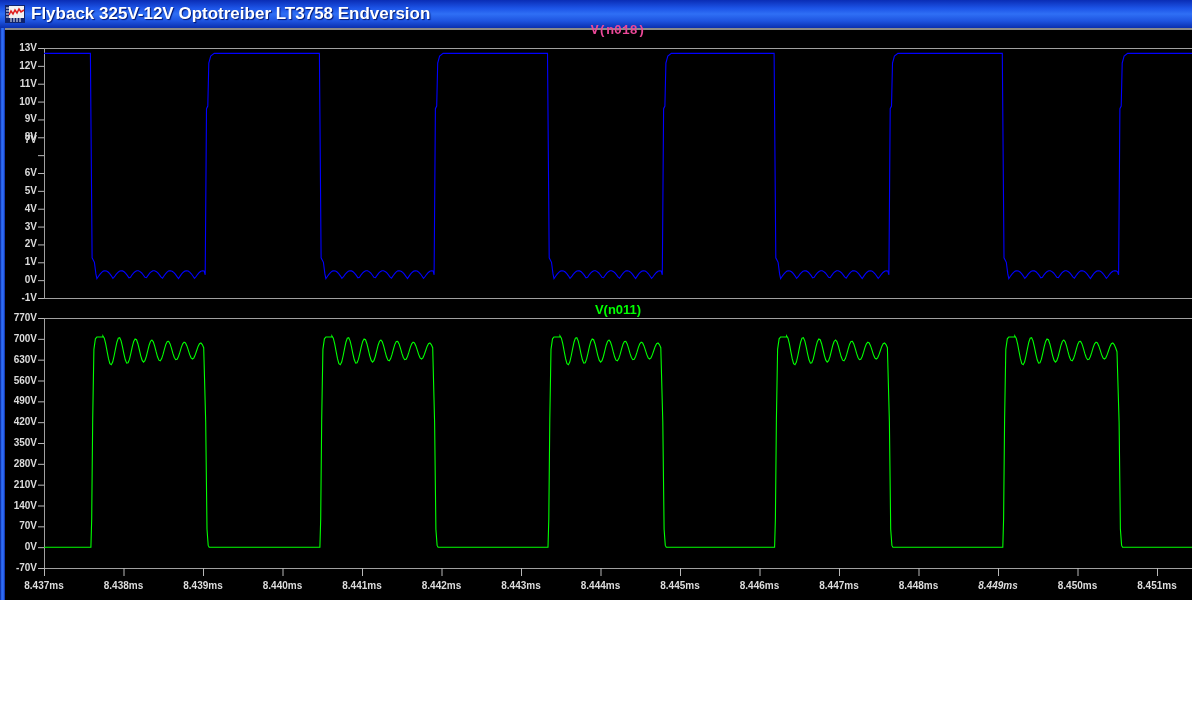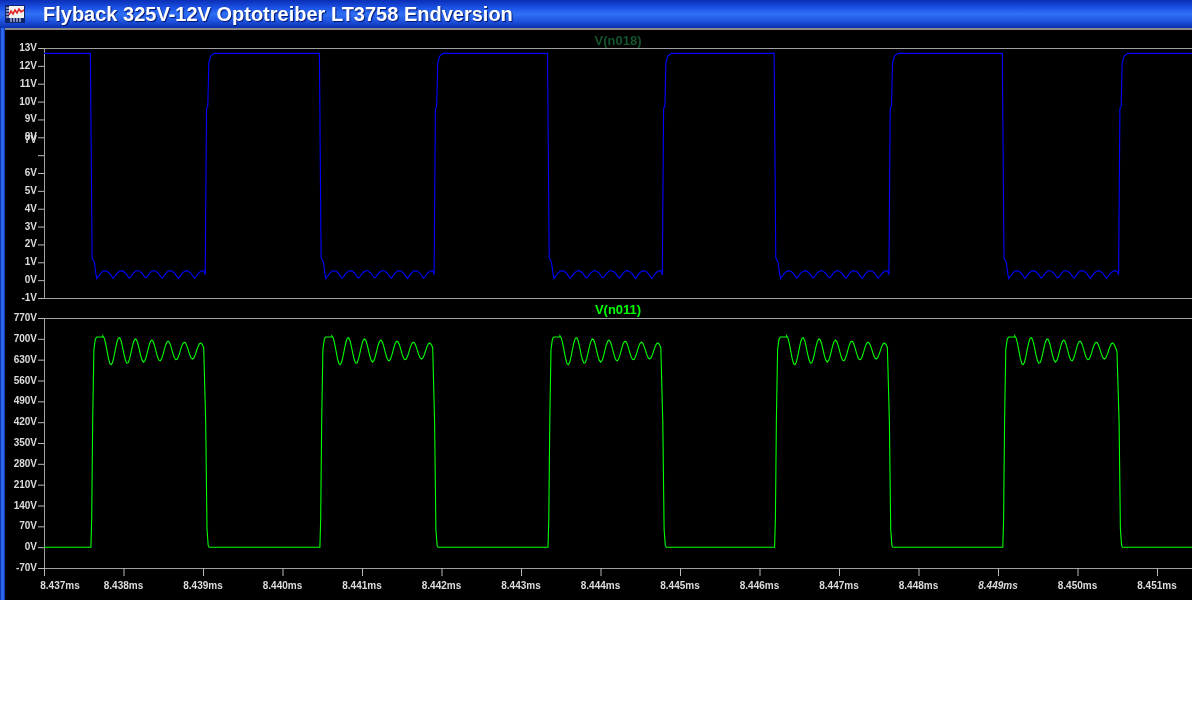--- a/index.html
+++ b/index.html
@@ -3,21 +3,21 @@
 <meta charset="utf-8">
 <style>
   html,body{margin:0;padding:0;background:#ffffff;width:1192px;height:720px;overflow:hidden;
             font-family:"Liberation Sans",sans-serif;}
   #stage{position:absolute;left:0;top:0;width:1192px;height:720px;background:#ffffff;}
   #window{position:absolute;left:0;top:0;width:1192px;height:600px;}
   #titlebar{position:absolute;left:0;top:0;width:1192px;height:28px;
             background:linear-gradient(180deg,#0a2db5 0%,#1d55e8 30%,#2f6ff5 50%,#1e54e0 75%,#0a2fae 100%);
             display:flex;align-items:center;}
   #title-icon{width:20px;height:18px;margin-left:5px;flex:0 0 auto;}
-  #title-text{color:#ffffff;font-weight:bold;font-size:20px;margin-left:18px;
+  #title-text{color:#ffffff;font-weight:bold;font-size:17px;margin-left:6px;
               text-shadow:1px 1px 1px #00156e;white-space:nowrap;}
   #client-topline{position:absolute;left:0;top:28px;width:1192px;height:2px;background:#8a8a8a;}
   #client{position:absolute;left:0;top:30px;width:1192px;height:570px;background:#000000;}
   #left-border{position:absolute;left:0;top:28px;width:5px;height:572px;
                background:linear-gradient(90deg,#07208a 0%,#2e6cf6 35%,#2e6cf6 65%,#0a2aa0 100%);}
   #plot-svg{position:absolute;left:0;top:0;width:1192px;height:600px;}
   .pane-label{position:absolute;left:44px;width:1148px;text-align:center;
               font-weight:bold;font-size:13px;line-height:15px;cursor:pointer;}
   .ylab,.xlab{position:absolute;color:#dcdcdc;font-weight:bold;font-size:10px;line-height:16px;
               font-family:"Liberation Sans",sans-serif;white-space:nowrap;}
@@ -99,21 +99,21 @@
         <line x1="760" y1="568" x2="760" y2="576" stroke="#b8b8b8" stroke-width="1"></line>
         <line x1="839.5" y1="568" x2="839.5" y2="576" stroke="#b8b8b8" stroke-width="1"></line>
         <line x1="919" y1="568" x2="919" y2="576" stroke="#b8b8b8" stroke-width="1"></line>
         <line x1="998.5" y1="568" x2="998.5" y2="576" stroke="#b8b8b8" stroke-width="1"></line>
         <line x1="1078" y1="568" x2="1078" y2="576" stroke="#b8b8b8" stroke-width="1"></line>
         <line x1="1157.5" y1="568" x2="1157.5" y2="576" stroke="#b8b8b8" stroke-width="1"></line>
         <polyline points="44.0,53.4 90.4,53.4 92.1,257.8 94.4,262.3 95.9,273.9 96.9,278.7 98.5,276.3 100.1,274.1 101.7,272.3 103.3,271.1 104.9,270.7 106.5,271.0 108.1,272.0 109.7,273.7 111.3,275.8 112.9,278.3 114.5,276.7 116.1,274.4 117.7,272.6 119.3,271.3 120.9,270.7 122.5,270.9 124.1,271.8 125.7,273.3 127.3,275.4 128.9,277.8 130.5,277.2 132.1,274.8 133.7,272.9 135.3,271.5 136.9,270.8 138.5,270.8 140.1,271.6 141.7,273.0 143.3,275.0 144.9,277.3 146.5,277.6 148.1,275.3 149.7,273.2 151.3,271.7 152.9,270.8 154.5,270.7 156.1,271.4 157.7,272.7 159.3,274.6 160.9,276.9 162.5,278.1 164.1,275.7 165.7,273.6 167.3,271.9 168.9,270.9 170.5,270.7 172.1,271.2 173.7,272.4 175.3,274.2 176.9,276.4 178.5,278.5 180.1,276.1 181.7,273.9 183.3,272.2 184.9,271.1 186.5,270.7 188.1,271.0 189.7,272.1 191.3,273.8 192.9,276.0 194.5,278.4 196.1,276.5 197.7,274.3 199.3,272.5 200.9,271.2 202.5,270.7 204.1,270.9 205.2,274.8 206.5,108.7 207.8,106.0 208.8,63.2 210.7,56.0 214.2,53.4 319.4,53.4 321.1,257.8 323.4,262.3 324.9,273.9 325.9,278.7 327.5,276.3 329.1,274.1 330.7,272.3 332.3,271.1 333.9,270.7 335.5,271.0 337.1,272.0 338.7,273.7 340.3,275.8 341.9,278.3 343.5,276.7 345.1,274.4 346.7,272.6 348.3,271.3 349.9,270.7 351.5,270.9 353.1,271.8 354.7,273.3 356.3,275.4 357.9,277.8 359.5,277.2 361.1,274.8 362.7,272.9 364.3,271.5 365.9,270.8 367.5,270.8 369.1,271.6 370.7,273.0 372.3,275.0 373.9,277.3 375.5,277.6 377.1,275.3 378.7,273.2 380.3,271.7 381.9,270.8 383.5,270.7 385.1,271.4 386.7,272.7 388.3,274.6 389.9,276.9 391.5,278.1 393.1,275.7 394.7,273.6 396.3,271.9 397.9,270.9 399.5,270.7 401.1,271.2 402.7,272.4 404.3,274.2 405.9,276.4 407.5,278.5 409.1,276.1 410.7,273.9 412.3,272.2 413.9,271.1 415.5,270.7 417.1,271.0 418.7,272.1 420.3,273.8 421.9,276.0 423.5,278.4 425.1,276.5 426.7,274.3 428.3,272.5 429.9,271.2 431.5,270.7 433.1,270.9 434.1,274.8 435.4,108.7 436.7,106.0 437.7,63.2 439.6,56.0 443.1,53.4 547.5,53.4 549.2,257.8 551.5,262.3 553.0,273.9 554.0,278.7 555.6,276.3 557.2,274.1 558.8,272.3 560.4,271.1 562.0,270.7 563.6,271.0 565.2,272.0 566.8,273.7 568.4,275.8 570.0,278.3 571.6,276.7 573.2,274.4 574.8,272.6 576.4,271.3 578.0,270.7 579.6,270.9 581.2,271.8 582.8,273.3 584.4,275.4 586.0,277.8 587.6,277.2 589.2,274.8 590.8,272.9 592.4,271.5 594.0,270.8 595.6,270.8 597.2,271.6 598.8,273.0 600.4,275.0 602.0,277.3 603.6,277.6 605.2,275.3 606.8,273.2 608.4,271.7 610.0,270.8 611.6,270.7 613.2,271.4 614.8,272.7 616.4,274.6 618.0,276.9 619.6,278.1 621.2,275.7 622.8,273.6 624.4,271.9 626.0,270.9 627.6,270.7 629.2,271.2 630.8,272.4 632.4,274.2 634.0,276.4 635.6,278.5 637.2,276.1 638.8,273.9 640.4,272.2 642.0,271.1 643.6,270.7 645.2,271.0 646.8,272.1 648.4,273.8 650.0,276.0 651.6,278.4 653.2,276.5 654.8,274.3 656.4,272.5 658.0,271.2 659.6,270.7 661.2,270.9 662.3,274.8 663.6,108.7 664.9,106.0 665.9,63.2 667.8,56.0 671.3,53.4 774.1,53.4 775.8,257.8 778.1,262.3 779.6,273.9 780.6,278.7 782.2,276.3 783.8,274.1 785.4,272.3 787.0,271.1 788.6,270.7 790.2,271.0 791.8,272.0 793.4,273.7 795.0,275.8 796.6,278.3 798.2,276.7 799.8,274.4 801.4,272.6 803.0,271.3 804.6,270.7 806.2,270.9 807.8,271.8 809.4,273.3 811.0,275.4 812.6,277.8 814.2,277.2 815.8,274.8 817.4,272.9 819.0,271.5 820.6,270.8 822.2,270.8 823.8,271.6 825.4,273.0 827.0,275.0 828.6,277.3 830.2,277.6 831.8,275.3 833.4,273.2 835.0,271.7 836.6,270.8 838.2,270.7 839.8,271.4 841.4,272.7 843.0,274.6 844.6,276.9 846.2,278.1 847.8,275.7 849.4,273.6 851.0,271.9 852.6,270.9 854.2,270.7 855.8,271.2 857.4,272.4 859.0,274.2 860.6,276.4 862.2,278.5 863.8,276.1 865.4,273.9 867.0,272.2 868.6,271.1 870.2,270.7 871.8,271.0 873.4,272.1 875.0,273.8 876.6,276.0 878.2,278.4 879.8,276.5 881.4,274.3 883.0,272.5 884.6,271.2 886.2,270.7 887.8,270.9 888.9,274.8 890.2,108.7 891.5,106.0 892.5,63.2 894.4,56.0 897.9,53.4 1002.3,53.4 1004.0,257.8 1006.3,262.3 1007.8,273.9 1008.8,278.7 1010.4,276.3 1012.0,274.1 1013.6,272.3 1015.2,271.1 1016.8,270.7 1018.4,271.0 1020.0,272.0 1021.6,273.7 1023.2,275.8 1024.8,278.3 1026.4,276.7 1028.0,274.4 1029.6,272.6 1031.2,271.3 1032.8,270.7 1034.4,270.9 1036.0,271.8 1037.6,273.3 1039.2,275.4 1040.8,277.8 1042.4,277.2 1044.0,274.8 1045.6,272.9 1047.2,271.5 1048.8,270.8 1050.4,270.8 1052.0,271.6 1053.6,273.0 1055.2,275.0 1056.8,277.3 1058.4,277.6 1060.0,275.3 1061.6,273.2 1063.2,271.7 1064.8,270.8 1066.4,270.7 1068.0,271.4 1069.6,272.7 1071.2,274.6 1072.8,276.9 1074.4,278.1 1076.0,275.7 1077.6,273.6 1079.2,271.9 1080.8,270.9 1082.4,270.7 1084.0,271.2 1085.6,272.4 1087.2,274.2 1088.8,276.4 1090.4,278.5 1092.0,276.1 1093.6,273.9 1095.2,272.2 1096.8,271.1 1098.4,270.7 1100.0,271.0 1101.6,272.1 1103.2,273.8 1104.8,276.0 1106.4,278.4 1108.0,276.5 1109.6,274.3 1111.2,272.5 1112.8,271.2 1114.4,270.7 1116.0,270.9 1117.6,271.9 1118.6,274.8 1119.9,108.7 1121.2,106.0 1122.2,63.2 1124.1,56.0 1127.6,53.4 1192.0,53.4" fill="none" stroke="#0000ff" stroke-width="1.1"></polyline>
         <polyline points="44.0,547.2 90.9,547.2 91.7,518.9 92.7,419.2 93.9,349.3 95.4,338.8 96.9,337.0 102.9,337.0 102.9,335.9 104.3,338.1 105.7,343.8 107.1,351.4 108.5,358.7 109.9,363.6 111.3,364.7 112.7,362.0 114.1,356.0 115.5,348.8 116.9,342.2 118.3,338.1 119.7,337.7 121.1,340.9 122.5,346.9 123.9,353.8 125.3,359.8 126.7,363.1 128.1,362.8 129.5,359.2 130.9,353.2 132.3,346.7 133.7,341.4 135.1,338.9 136.5,339.7 137.9,343.7 139.3,349.5 140.7,355.6 142.1,360.2 143.5,362.1 144.9,360.7 146.3,356.5 147.7,350.8 149.1,345.2 150.5,341.2 151.9,340.0 153.3,341.8 154.7,346.1 156.1,351.7 157.5,356.8 158.9,360.2 160.3,360.8 161.7,358.6 163.1,354.2 164.5,348.9 165.9,344.2 167.3,341.5 168.7,341.4 170.1,343.9 171.5,348.3 172.9,353.4 174.3,357.5 175.7,359.7 177.1,359.3 178.5,356.5 179.9,352.2 181.3,347.4 182.7,343.8 184.1,342.1 185.5,342.9 186.9,345.9 188.3,350.2 189.7,354.6 191.1,357.8 192.5,359.0 193.9,357.8 195.3,354.6 196.7,350.5 198.1,346.4 199.5,343.7 200.9,343.0 202.3,344.5 203.7,347.7 205.7,422.2 207.0,529.3 208.2,545.4 209.2,547.2 319.9,547.2 320.7,518.9 321.7,419.2 322.9,349.3 324.4,338.8 325.9,337.0 331.9,337.0 331.9,335.9 333.3,338.1 334.7,343.8 336.1,351.4 337.5,358.7 338.9,363.6 340.3,364.7 341.7,362.0 343.1,356.0 344.5,348.8 345.9,342.2 347.3,338.1 348.7,337.7 350.1,340.9 351.5,346.9 352.9,353.8 354.3,359.8 355.7,363.1 357.1,362.8 358.5,359.2 359.9,353.2 361.3,346.7 362.7,341.4 364.1,338.9 365.5,339.7 366.9,343.7 368.3,349.5 369.7,355.6 371.1,360.2 372.5,362.1 373.9,360.7 375.3,356.5 376.7,350.8 378.1,345.2 379.5,341.2 380.9,340.0 382.3,341.8 383.7,346.1 385.1,351.7 386.5,356.8 387.9,360.2 389.3,360.8 390.7,358.6 392.1,354.2 393.5,348.9 394.9,344.2 396.3,341.5 397.7,341.4 399.1,343.9 400.5,348.3 401.9,353.4 403.3,357.5 404.7,359.7 406.1,359.3 407.5,356.5 408.9,352.2 410.3,347.4 411.7,343.8 413.1,342.1 414.5,342.9 415.9,345.9 417.3,350.2 418.7,354.6 420.1,357.8 421.5,359.0 422.9,357.8 424.3,354.6 425.7,350.5 427.1,346.4 428.5,343.7 429.9,343.0 431.3,344.5 432.7,347.7 434.6,422.2 435.9,529.3 437.1,545.4 438.1,547.2 548.0,547.2 548.8,518.9 549.8,419.2 551.0,349.3 552.5,338.8 554.0,337.0 560.0,337.0 560.0,335.9 561.4,338.1 562.8,343.8 564.2,351.4 565.6,358.7 567.0,363.6 568.4,364.7 569.8,362.0 571.2,356.0 572.6,348.8 574.0,342.2 575.4,338.1 576.8,337.7 578.2,340.9 579.6,346.9 581.0,353.8 582.4,359.8 583.8,363.1 585.2,362.8 586.6,359.2 588.0,353.2 589.4,346.7 590.8,341.4 592.2,338.9 593.6,339.7 595.0,343.7 596.4,349.5 597.8,355.6 599.2,360.2 600.6,362.1 602.0,360.7 603.4,356.5 604.8,350.8 606.2,345.2 607.6,341.2 609.0,340.0 610.4,341.8 611.8,346.1 613.2,351.7 614.6,356.8 616.0,360.2 617.4,360.8 618.8,358.6 620.2,354.2 621.6,348.9 623.0,344.2 624.4,341.5 625.8,341.4 627.2,343.9 628.6,348.3 630.0,353.4 631.4,357.5 632.8,359.7 634.2,359.3 635.6,356.5 637.0,352.2 638.4,347.4 639.8,343.8 641.2,342.1 642.6,342.9 644.0,345.9 645.4,350.2 646.8,354.6 648.2,357.8 649.6,359.0 651.0,357.8 652.4,354.6 653.8,350.5 655.2,346.4 656.6,343.7 658.0,343.0 659.4,344.5 660.8,347.7 662.8,422.2 664.1,529.3 665.3,545.4 666.3,547.2 774.6,547.2 775.4,518.9 776.4,419.2 777.6,349.3 779.1,338.8 780.6,337.0 786.6,337.0 786.6,335.9 788.0,338.1 789.4,343.8 790.8,351.4 792.2,358.7 793.6,363.6 795.0,364.7 796.4,362.0 797.8,356.0 799.2,348.8 800.6,342.2 802.0,338.1 803.4,337.7 804.8,340.9 806.2,346.9 807.6,353.8 809.0,359.8 810.4,363.1 811.8,362.8 813.2,359.2 814.6,353.2 816.0,346.7 817.4,341.4 818.8,338.9 820.2,339.7 821.6,343.7 823.0,349.5 824.4,355.6 825.8,360.2 827.2,362.1 828.6,360.7 830.0,356.5 831.4,350.8 832.8,345.2 834.2,341.2 835.6,340.0 837.0,341.8 838.4,346.1 839.8,351.7 841.2,356.8 842.6,360.2 844.0,360.8 845.4,358.6 846.8,354.2 848.2,348.9 849.6,344.2 851.0,341.5 852.4,341.4 853.8,343.9 855.2,348.3 856.6,353.4 858.0,357.5 859.4,359.7 860.8,359.3 862.2,356.5 863.6,352.2 865.0,347.4 866.4,343.8 867.8,342.1 869.2,342.9 870.6,345.9 872.0,350.2 873.4,354.6 874.8,357.8 876.2,359.0 877.6,357.8 879.0,354.6 880.4,350.5 881.8,346.4 883.2,343.7 884.6,343.0 886.0,344.5 887.4,347.7 889.4,422.2 890.7,529.3 891.9,545.4 892.9,547.2 1002.8,547.2 1003.6,518.9 1004.6,419.2 1005.8,349.3 1007.3,338.8 1008.8,337.0 1014.8,337.0 1014.8,335.9 1016.2,338.1 1017.6,343.8 1019.0,351.4 1020.4,358.7 1021.8,363.6 1023.2,364.7 1024.6,362.0 1026.0,356.0 1027.4,348.8 1028.8,342.2 1030.2,338.1 1031.6,337.7 1033.0,340.9 1034.4,346.9 1035.8,353.8 1037.2,359.8 1038.6,363.1 1040.0,362.8 1041.4,359.2 1042.8,353.2 1044.2,346.7 1045.6,341.4 1047.0,338.9 1048.4,339.7 1049.8,343.7 1051.2,349.5 1052.6,355.6 1054.0,360.2 1055.4,362.1 1056.8,360.7 1058.2,356.5 1059.6,350.8 1061.0,345.2 1062.4,341.2 1063.8,340.0 1065.2,341.8 1066.6,346.1 1068.0,351.7 1069.4,356.8 1070.8,360.2 1072.2,360.8 1073.6,358.6 1075.0,354.2 1076.4,348.9 1077.8,344.2 1079.2,341.5 1080.6,341.4 1082.0,343.9 1083.4,348.3 1084.8,353.4 1086.2,357.5 1087.6,359.7 1089.0,359.3 1090.4,356.5 1091.8,352.2 1093.2,347.4 1094.6,343.8 1096.0,342.1 1097.4,342.9 1098.8,345.9 1100.2,350.2 1101.6,354.6 1103.0,357.8 1104.4,359.0 1105.8,357.8 1107.2,354.6 1108.6,350.5 1110.0,346.4 1111.4,343.7 1112.8,343.0 1114.2,344.5 1115.6,347.7 1117.0,351.7 1119.1,422.2 1120.4,529.3 1121.6,545.4 1122.6,547.2 1192.0,547.2" fill="none" stroke="#00ff00" stroke-width="1.1"></polyline>
       </svg>
 
-    <div class="pane-label" style="top:33px;color:#14532d;">V(n018)</div>
+    <div class="pane-label" style="top:23px;color:#ec4899;font-family:Liberation Mono, monospace;">V(n018)</div>
     <div class="pane-label" style="top:302px;color:#00ff00;">V(n011)</div>
 
     <div id="labels">
         <div class="ylab" style="top: 40px;">13V</div>
         <div class="ylab" style="top: 57.8571px;">12V</div>
         <div class="ylab" style="top: 75.7143px;">11V</div>
         <div class="ylab" style="top: 93.5714px;">10V</div>
         <div class="ylab" style="top: 111.429px;">9V</div>
         <div class="ylab" style="top: 129.286px;">8V</div>
         <div class="ylab" style="top: 132px;">7V</div>
@@ -131,21 +131,21 @@
         <div class="ylab" style="top: 372.5px;">560V</div>
         <div class="ylab" style="top: 393.333px;">490V</div>
         <div class="ylab" style="top: 414.167px;">420V</div>
         <div class="ylab" style="top: 435px;">350V</div>
         <div class="ylab" style="top: 455.833px;">280V</div>
         <div class="ylab" style="top: 476.667px;">210V</div>
         <div class="ylab" style="top: 497.5px;">140V</div>
         <div class="ylab" style="top: 518.333px;">70V</div>
         <div class="ylab" style="top: 539.167px;">0V</div>
         <div class="ylab" style="top: 560px;">-70V</div>
-        <div class="xlab" style="left: 4px; top: 578px; padding-left: 16px;">8.437ms</div>
+        <div class="xlab" style="left: 4px; top: 578px;">8.437ms</div>
         <div class="xlab" style="left: 83.5px; top: 578px;">8.438ms</div>
         <div class="xlab" style="left: 163px; top: 578px;">8.439ms</div>
         <div class="xlab" style="left: 242.5px; top: 578px;">8.440ms</div>
         <div class="xlab" style="left: 322px; top: 578px;">8.441ms</div>
         <div class="xlab" style="left: 401.5px; top: 578px;">8.442ms</div>
         <div class="xlab" style="left: 481px; top: 578px;">8.443ms</div>
         <div class="xlab" style="left: 560.5px; top: 578px;">8.444ms</div>
         <div class="xlab" style="left: 640px; top: 578px;">8.445ms</div>
         <div class="xlab" style="left: 719.5px; top: 578px;">8.446ms</div>
         <div class="xlab" style="left: 799px; top: 578px;">8.447ms</div>

